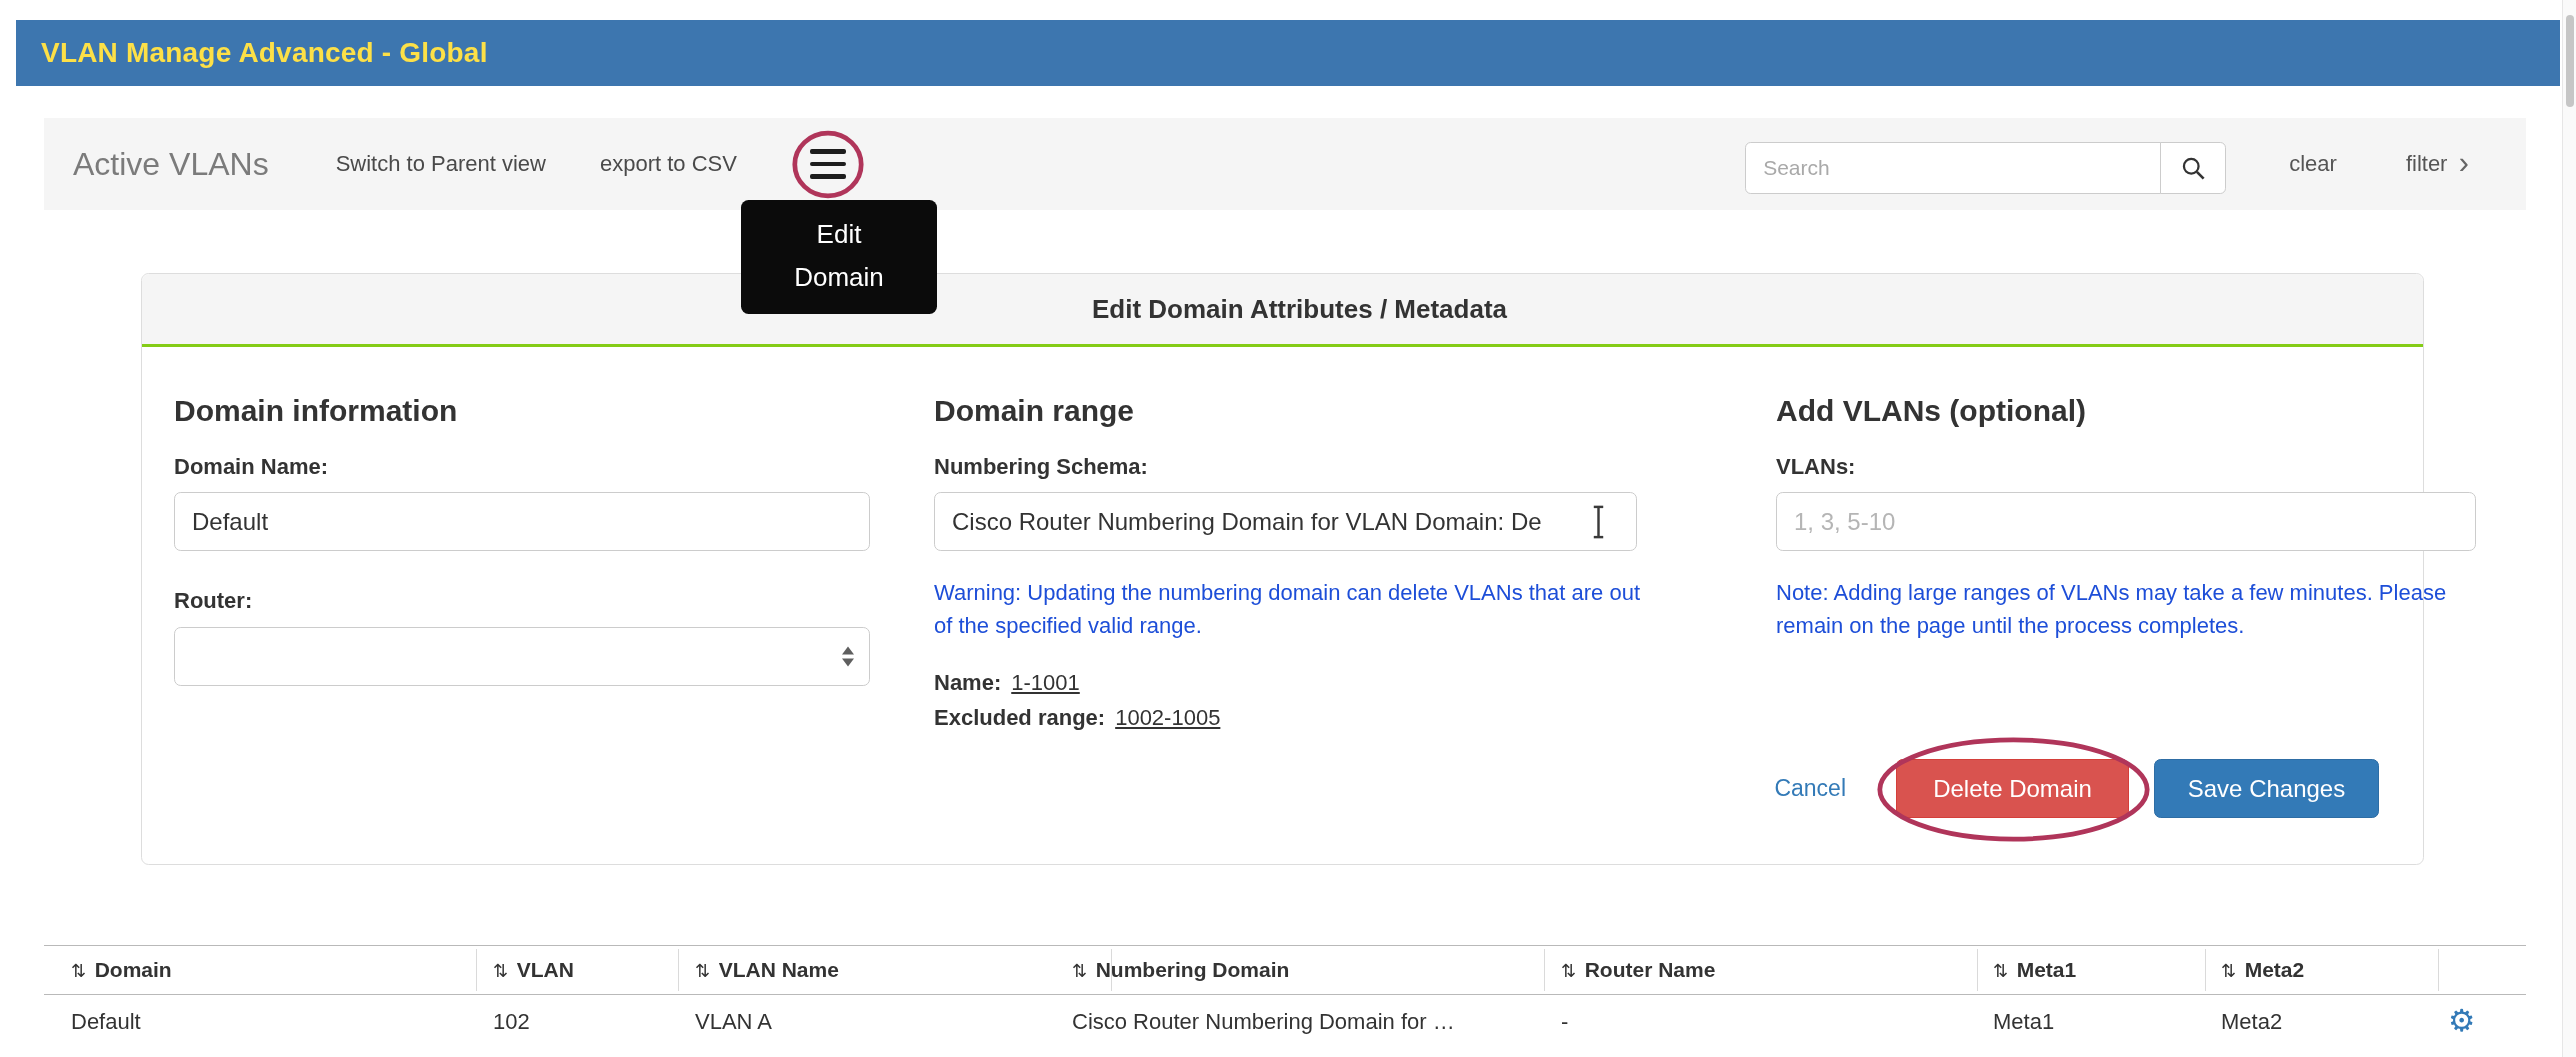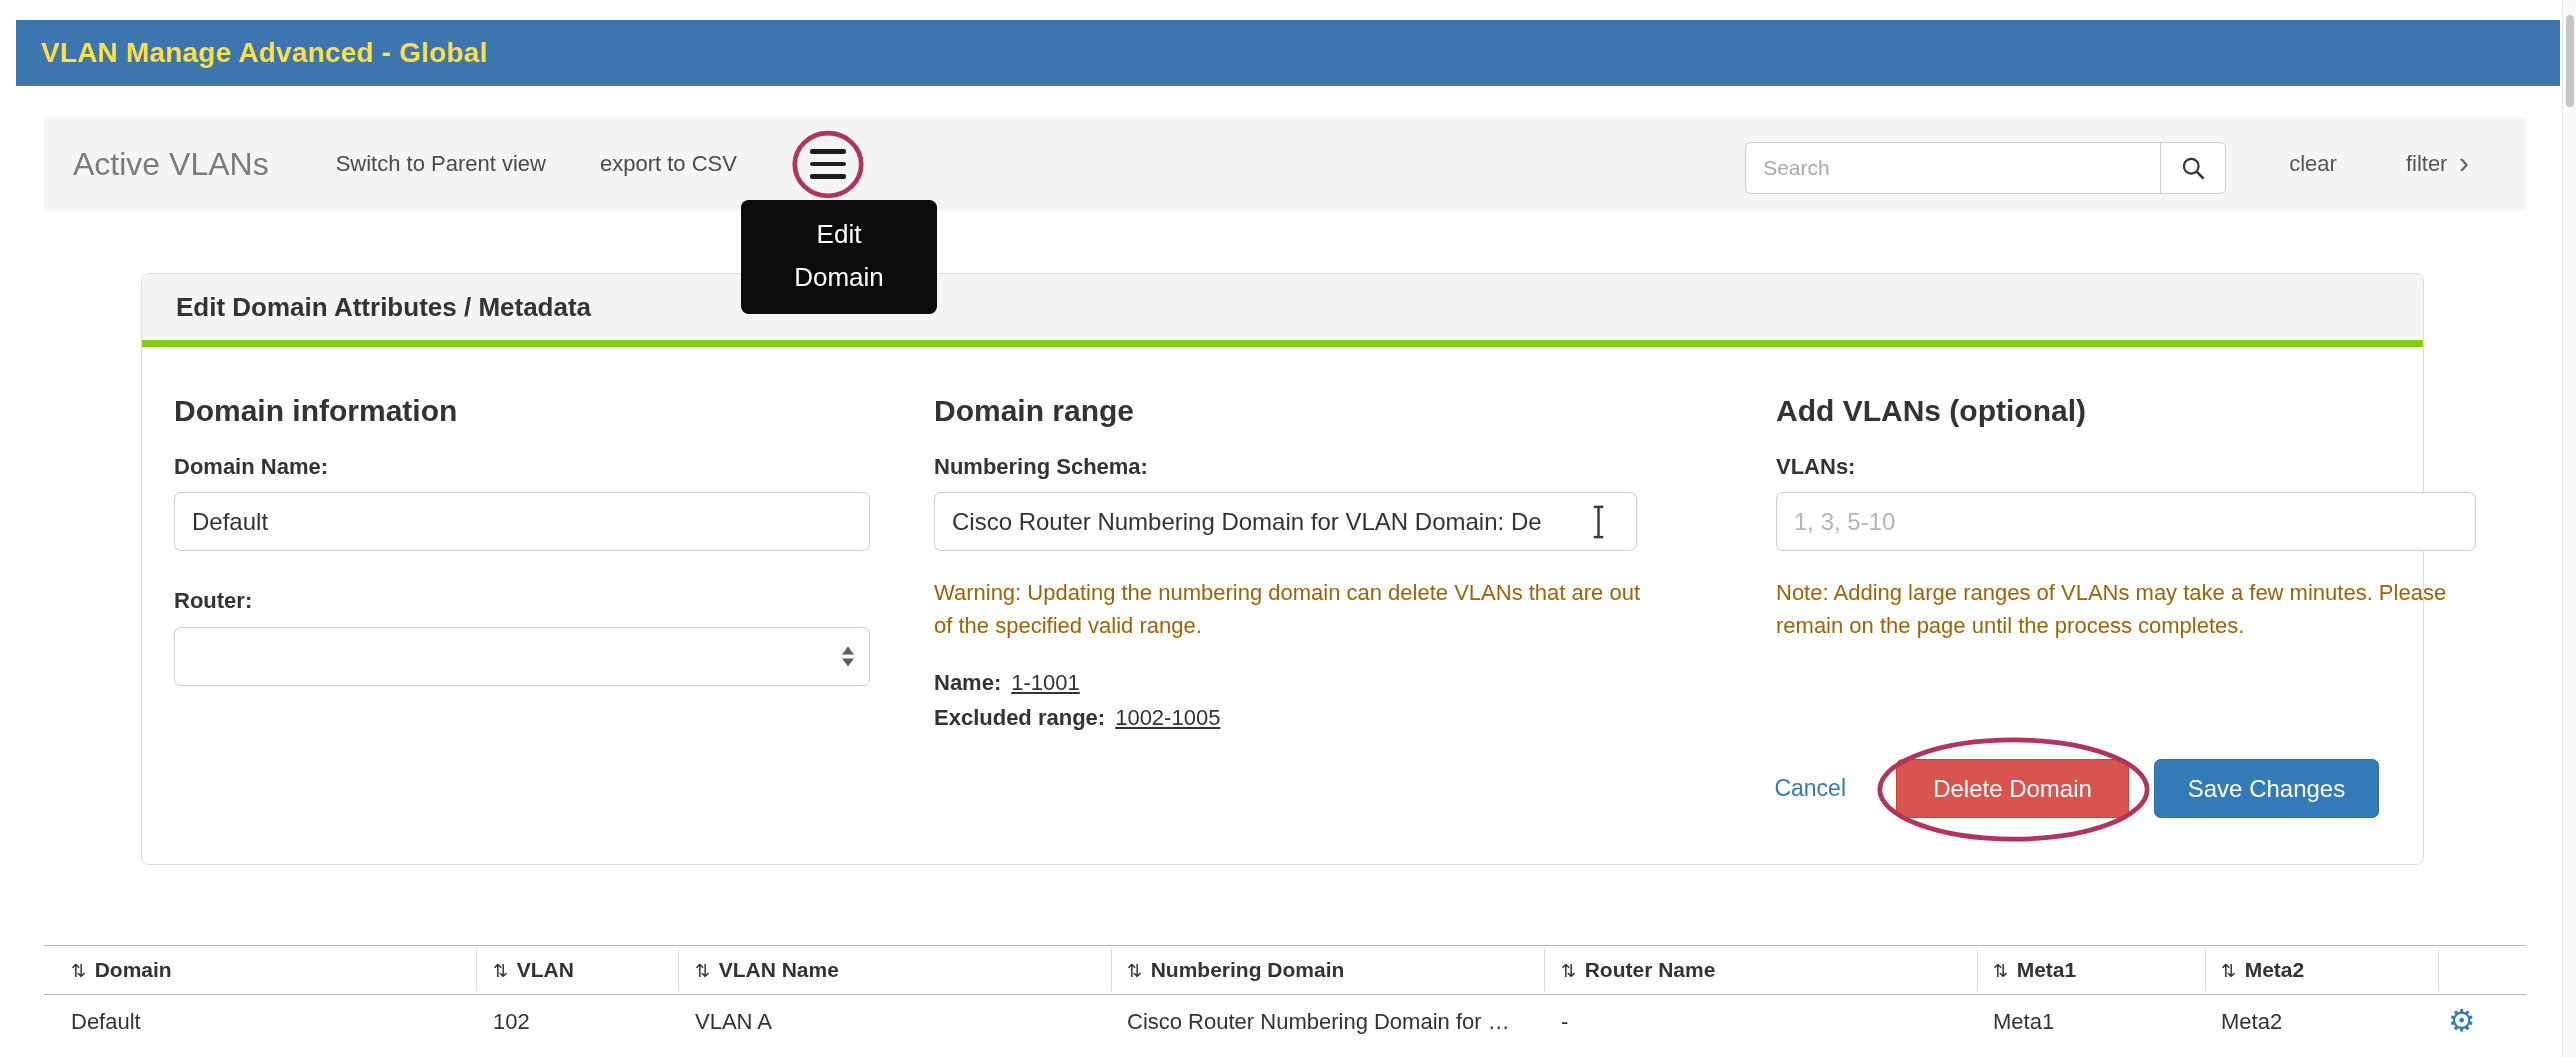--- a/index.html
+++ b/index.html
@@ -39,22 +39,22 @@
   .chev { font-size:30.5px; color:#666; margin-left:11.4px; line-height:19px; position:relative; top:-1.9px; }
 
   
   .tooltip { position:absolute; left:741px; top:200px; width:196px; height:114px; background:#0b0b0b;
              border-radius:7.6px; color:#fff; font-size:26px; text-align:center; padding-top:13.4px;
              line-height:43px; z-index:30; }
 
   
   .panel { position:absolute; left:141px; top:273px; width:2283px; height:592px; background:#fff;
            border:1px solid #ddd; border-radius:7.6px; z-index:10; }
-  .panel-heading { height:73px; background:#f5f5f5; border-bottom:7px solid #84cc16;
-                   border-radius:7.6px 7.6px 0 0; display:flex; align-items:center; padding-left:34px; }
+  .panel-heading { height:73px; background:#f5f5f5; border-bottom:3px solid #84cc16;
+                   border-radius:7.6px 7.6px 0 0; display:flex; align-items:center; padding-left:34px;justify-content:center; }
   .panel-heading span { font-size:26px; font-weight:700; color:#333; }
 
   .col { position:absolute; top:0; bottom:0; }
   .col1 { left:32px;   width:696px; }
   .col2 { left:792px;  width:703px; }
   .col3 { left:1634px; width:700px; }
 
   .sec-heading { position:absolute; left:0; top:120px; font-size:30px; font-weight:700; color:#333; }
   .field-label { position:absolute; left:0; font-size:22px; font-weight:700; color:#333; }
   .lbl-row1 { top:180px; }
@@ -65,21 +65,21 @@
   .text-input::placeholder { color:#b5b5b5; }
   .inp-row1 { top:218px; }
   .select { position:absolute; left:0; top:353px; width:100%; height:59px; border:1px solid #ccc;
             border-radius:6.7px; background:#fff; cursor:pointer; }
   .stepper { position:absolute; right:15.3px; top:50%; transform:translateY(-50%); display:flex;
              flex-direction:column; align-items:center; }
   .stepper .up   { width:0; height:0; border-left:6.7px solid transparent; border-right:6.7px solid transparent;
                    border-bottom:8.6px solid #5f5f5f; margin-bottom:4.8px; }
   .stepper .down { width:0; height:0; border-left:6.7px solid transparent; border-right:6.7px solid transparent;
                    border-top:8.6px solid #5f5f5f; }
-  .help-text { position:absolute; left:0; font-size:22px; color:#a16207; line-height:33px; }
+  .help-text { position:absolute; left:0; font-size:22px; color:#1d4ed8; line-height:33px; }
   .warning-text { top:302px; width:711px; }
   .note-text { top:302px; width:725px; }
   .range-line { position:absolute; left:0; font-size:22px; color:#333; }
   .range-1 { top:396px; }
   .range-2 { top:431px; }
   .range-line .b { font-weight:700; }
   .range-line .v { margin-left:10px;text-decoration:underline; }
   .ibeam { position:absolute; left:656px; top:230px; }
 
   .actions { position:absolute; top:485px; right:44px; height:59px; display:flex; align-items:center; }
@@ -91,21 +91,21 @@
   .ellipse-svg { position:absolute; left:-21px; top:-24px; pointer-events:none; }
 
   
   .table { position:absolute; left:44px; top:945px; width:2482px; z-index:2; }
   .thead { position:relative; height:50px; border-top:1.9px solid #b9b9b9; border-bottom:1.9px solid #b9b9b9; }
   .th { position:absolute; top:12.4px; font-size:21px; font-weight:700; color:#333; white-space:nowrap; cursor:pointer; }
   .sort { font-size:18px; color:#333; margin-right:8.6px; font-weight:400; }
   .vsep { position:absolute; top:2.9px; height:42px; width:1px; background:#dadada; }
   .trow { position:relative; height:53px; }
   .td { position:absolute; top:14.3px; font-size:22px; color:#333; white-space:nowrap; }
-  .c0 { left:27px; }  .c1 { left:449px;text-align:center; } .c2 { left:651px; } .c3 { left:1083px; }
+  .c0 { left:27px; }  .c1 { left:449px;text-align:center; } .c2 { left:651px; } .c3 { left:1028px; }
   .c4 { left:1517px; } .c5 { left:1949px; } .c6 { left:2177px; }
   .s0 { left:432px; } .s1 { left:634px; } .s2 { left:1067px; } .s3 { left:1500px; }
   .s4 { left:1933px; } .s5 { left:2161px; } .s6 { left:2394px; }
   .gear { position:absolute; left:2404px; top:7.6px; font-size:30.5px; color:#337ab7; cursor:pointer; }
 
   
   .scrollbar { position:absolute; right:0; top:0; width:14.3px; height:1057px; background:#fafafa;
                border-left:1px solid #e6e6e6; z-index:40; }
   .scroll-thumb { position:absolute; left:2.9px; top:15.3px; width:8.6px; height:92px; border-radius:4.8px; background:#c6c6c6; }
 </style>

